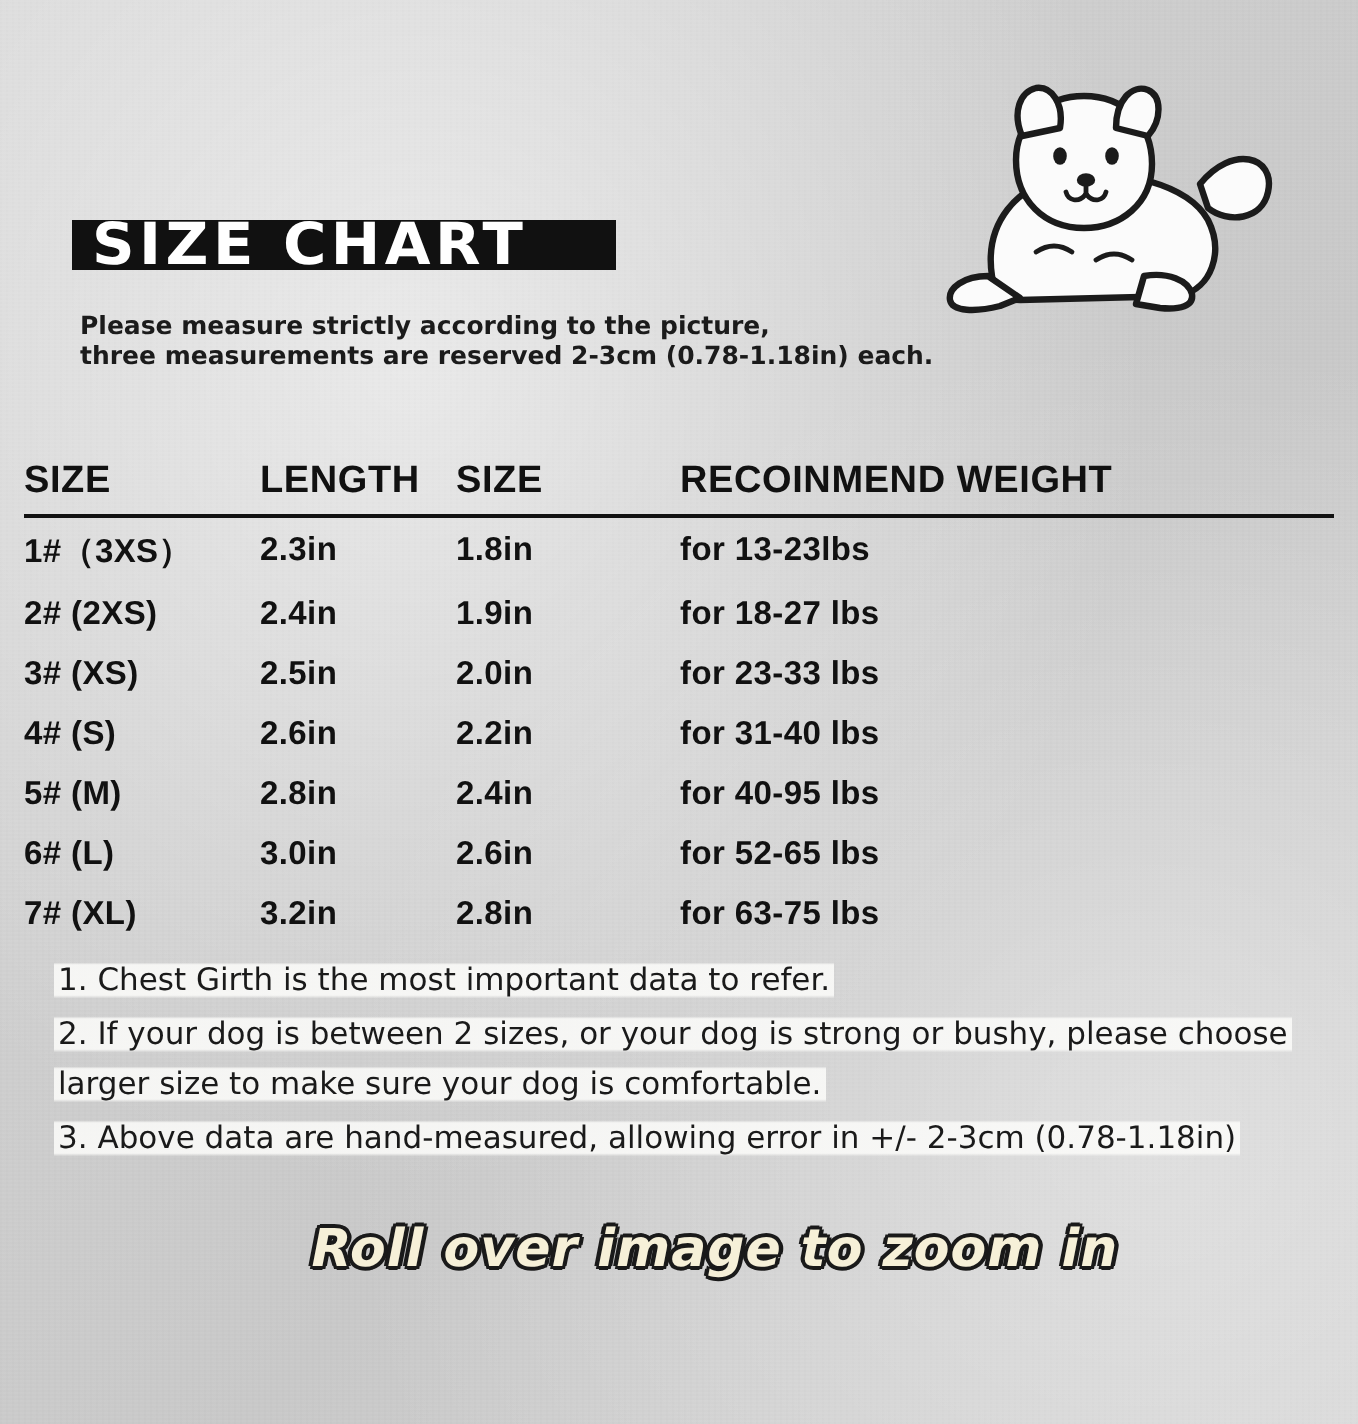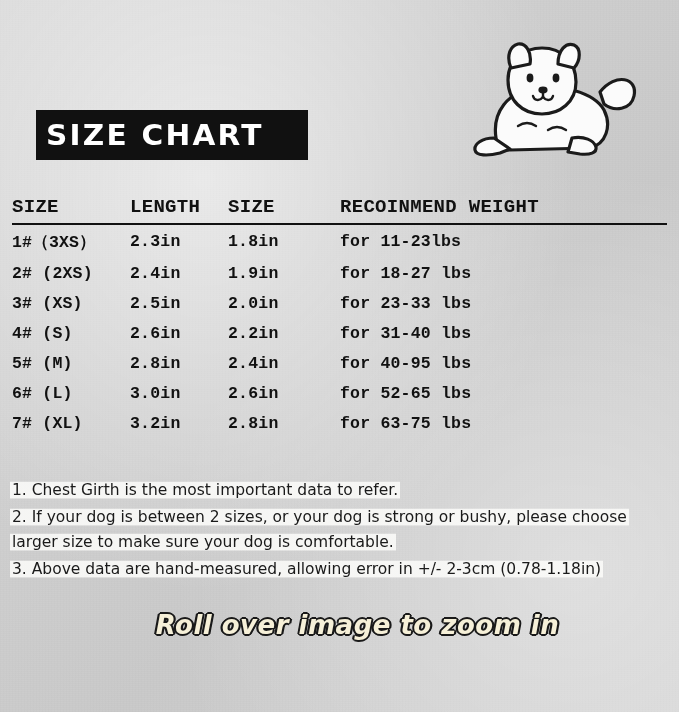--- a/index.html
+++ b/index.html
@@ -33,21 +33,21 @@
       repeating-linear-gradient(90deg, rgba(0,0,0,0.018) 0px, rgba(0,0,0,0.018) 1px, rgba(255,255,255,0.018) 1px, rgba(255,255,255,0.018) 3px);
     pointer-events: none;
   }
 
   
   #title-banner {
     position: absolute;
     left: 36px;
     top: 110px;
     width: 272px;
-    height: 50px;
+    height: 25px;
     background: #111111;
     display: flex;
     align-items: center;
   }
   #title-banner .title-text {
     color: #ffffff;
     font-family: "DejaVu Sans", sans-serif;
     font-weight: bold;
     font-size: 29px;
     letter-spacing: 2.2px;
@@ -72,22 +72,23 @@
   
   #table-wrap {
     position: absolute;
     left: 12px;
     top: 196px;
     width: 655px;
   }
   table.size-table {
     border-collapse: collapse;
     width: 100%;
-    font-family: Liberation Mono, monospace;
+    font-family: Liberation Sans, sans-serif;
     color: #111111;
+    margin-top: 34px;
   }
   table.size-table th {
     text-align: left;
     font-size: 19px;
     font-weight: bold;
     padding: 0 0 5px 0;
     letter-spacing: 0.3px;
   }
   table.size-table thead tr {
     border-bottom: 2px solid #111;
@@ -109,21 +110,21 @@
     position: absolute;
     left: 10px;
     top: 478px;
     width: 660px;
     font-family: "DejaVu Sans", sans-serif;
     color: #1a1a1a;
     font-size: 15.5px;
     line-height: 25px;
   }
   #notes .note {
-    margin: 0 0 2px 0;
+    margin: 0 0 2px 17px;
   }
   #notes .hl {
     background: linear-gradient(180deg, rgba(255,255,255,0.0) 6%, rgba(252,252,250,0.85) 12%, rgba(250,250,248,0.9) 88%, rgba(255,255,255,0.0) 96%);
     box-decoration-break: clone;
     -webkit-box-decoration-break: clone;
     padding: 1px 2px;
   }
 
   
   #zoom-caption {
@@ -197,37 +198,41 @@
         <path d="M70 92 C76 88 82 88 88 92"></path>
         <path d="M100 96 C106 92 112 92 118 96"></path>
       </g>
     </svg>
   </div>
 
   <div id="title-banner">
     <span class="title-text">SIZE CHART</span>
   </div>
 
+  <div id="subtitle">
+    <div>Please measure strictly according to the picture,</div>
+    <div>three measurements are reserved 2-3cm (0.78-1.18in) each.</div>
+  </div>
 
   <div id="table-wrap">
     <table class="size-table">
       <thead>
         <tr>
           <th class="col-size">SIZE</th>
           <th class="col-length">LENGTH</th>
           <th class="col-width">SIZE</th>
           <th class="col-weight">RECOINMEND WEIGHT</th>
         </tr>
       </thead>
       <tbody>
         <tr>
           <td>1#（3XS）</td>
           <td>2.3in</td>
           <td>1.8in</td>
-          <td>for 11-23lbs</td>
+          <td>for 13-23lbs</td>
         </tr>
         <tr>
           <td>2# (2XS)</td>
           <td>2.4in</td>
           <td>1.9in</td>
           <td>for 18-27 lbs</td>
         </tr>
         <tr>
           <td>3# (XS)</td>
           <td>2.5in</td>

